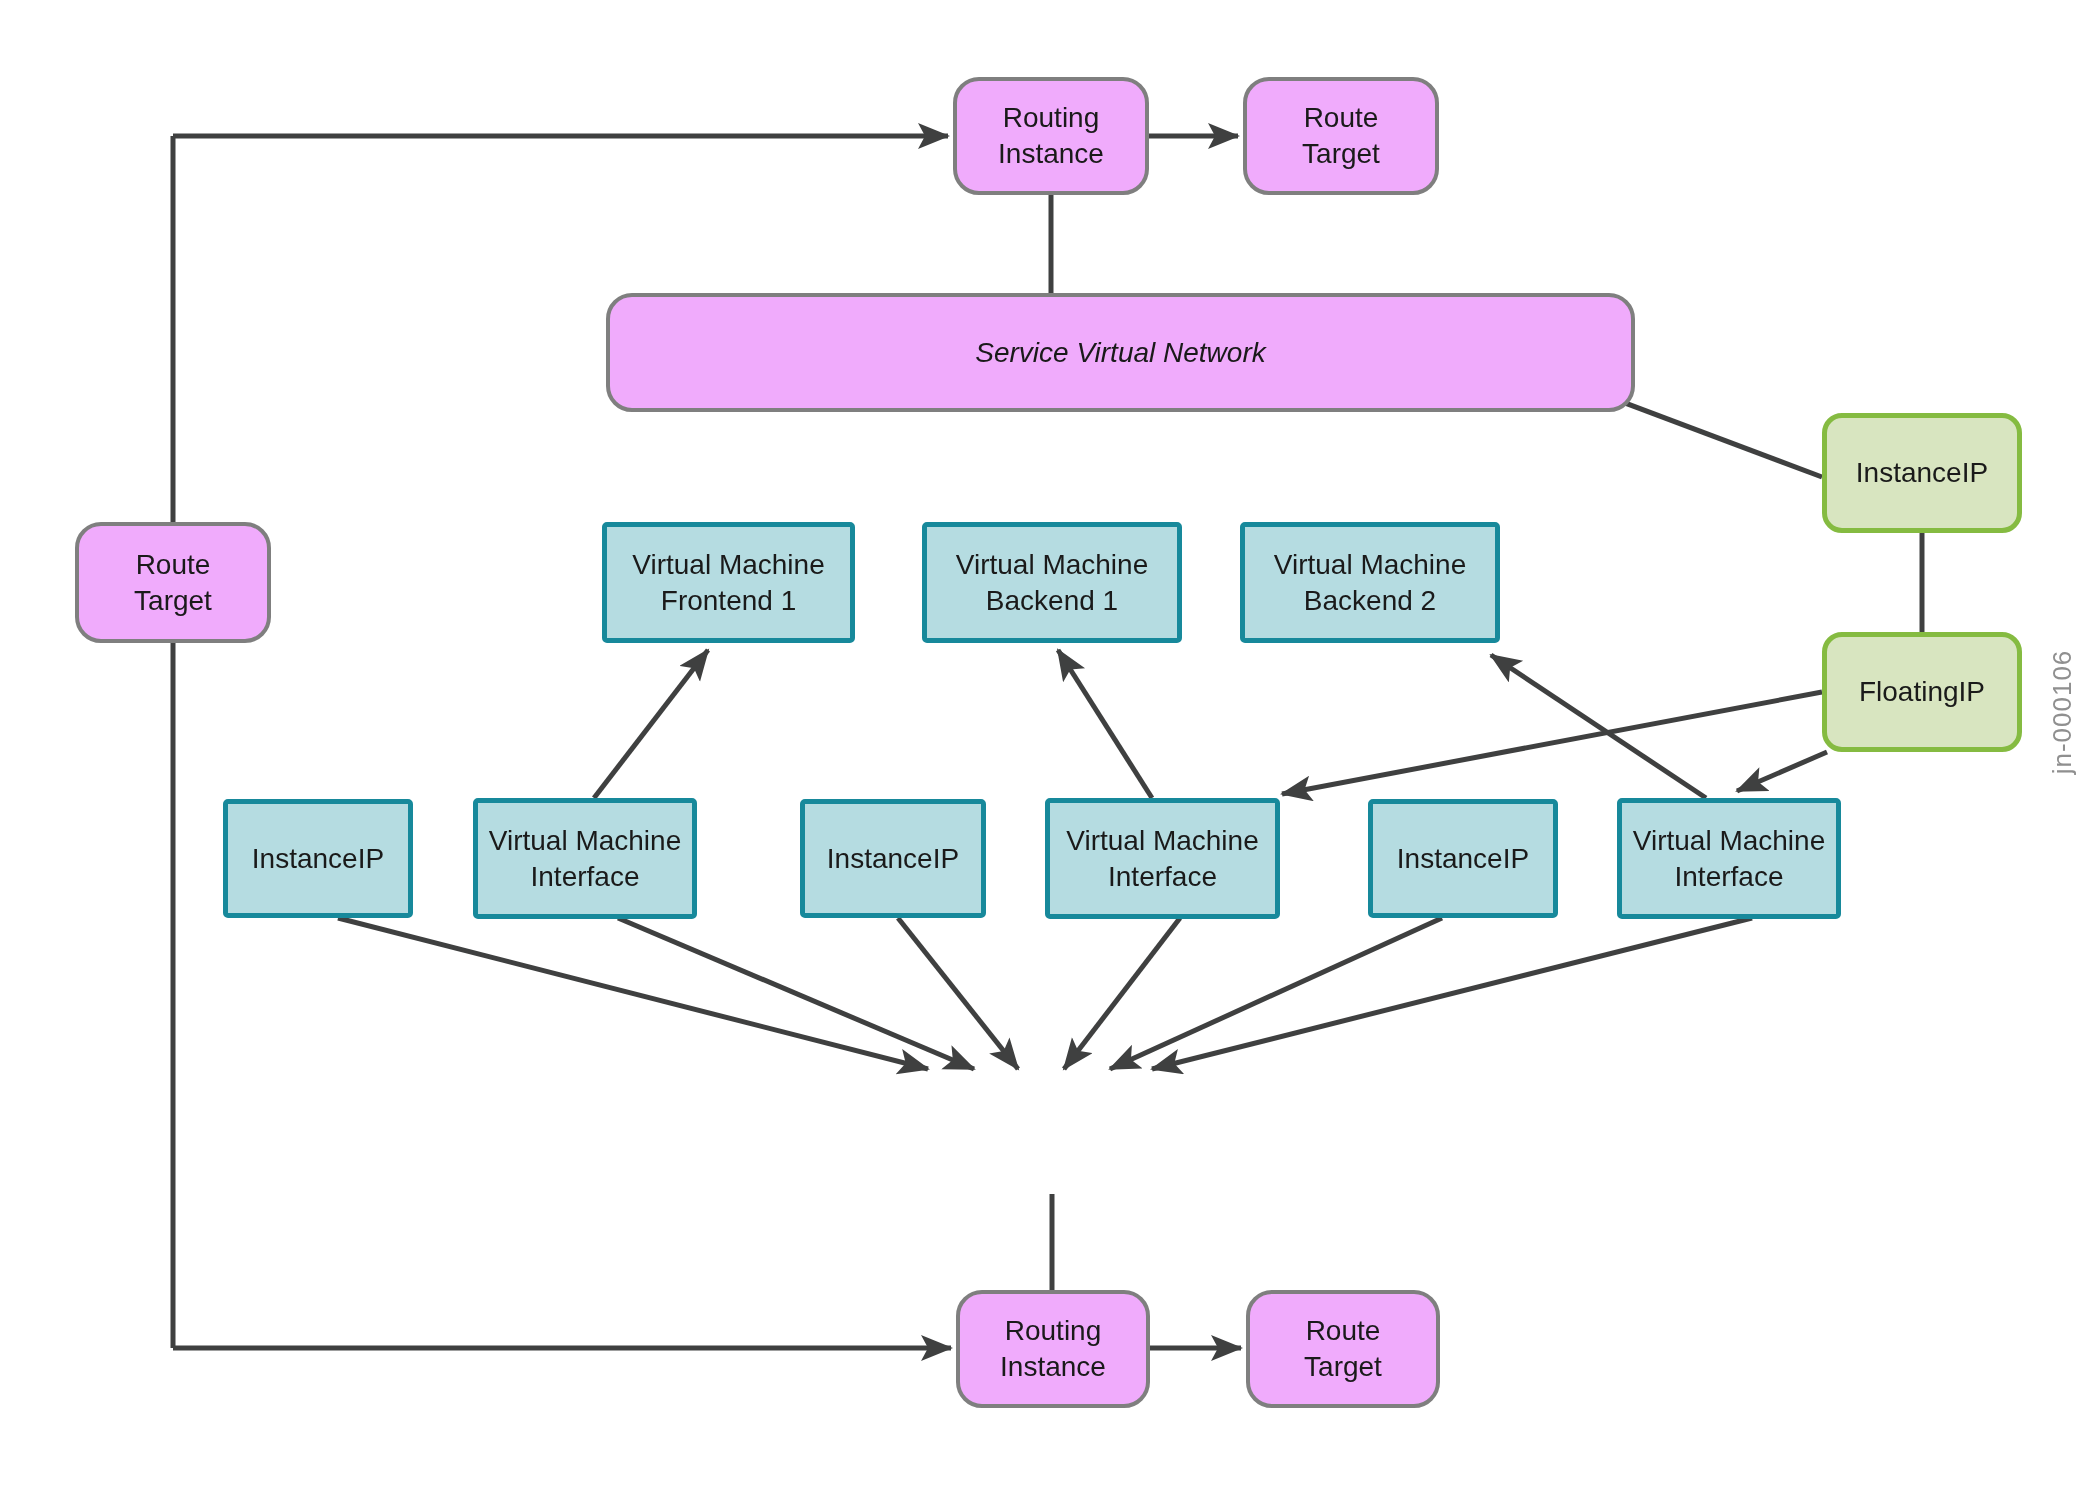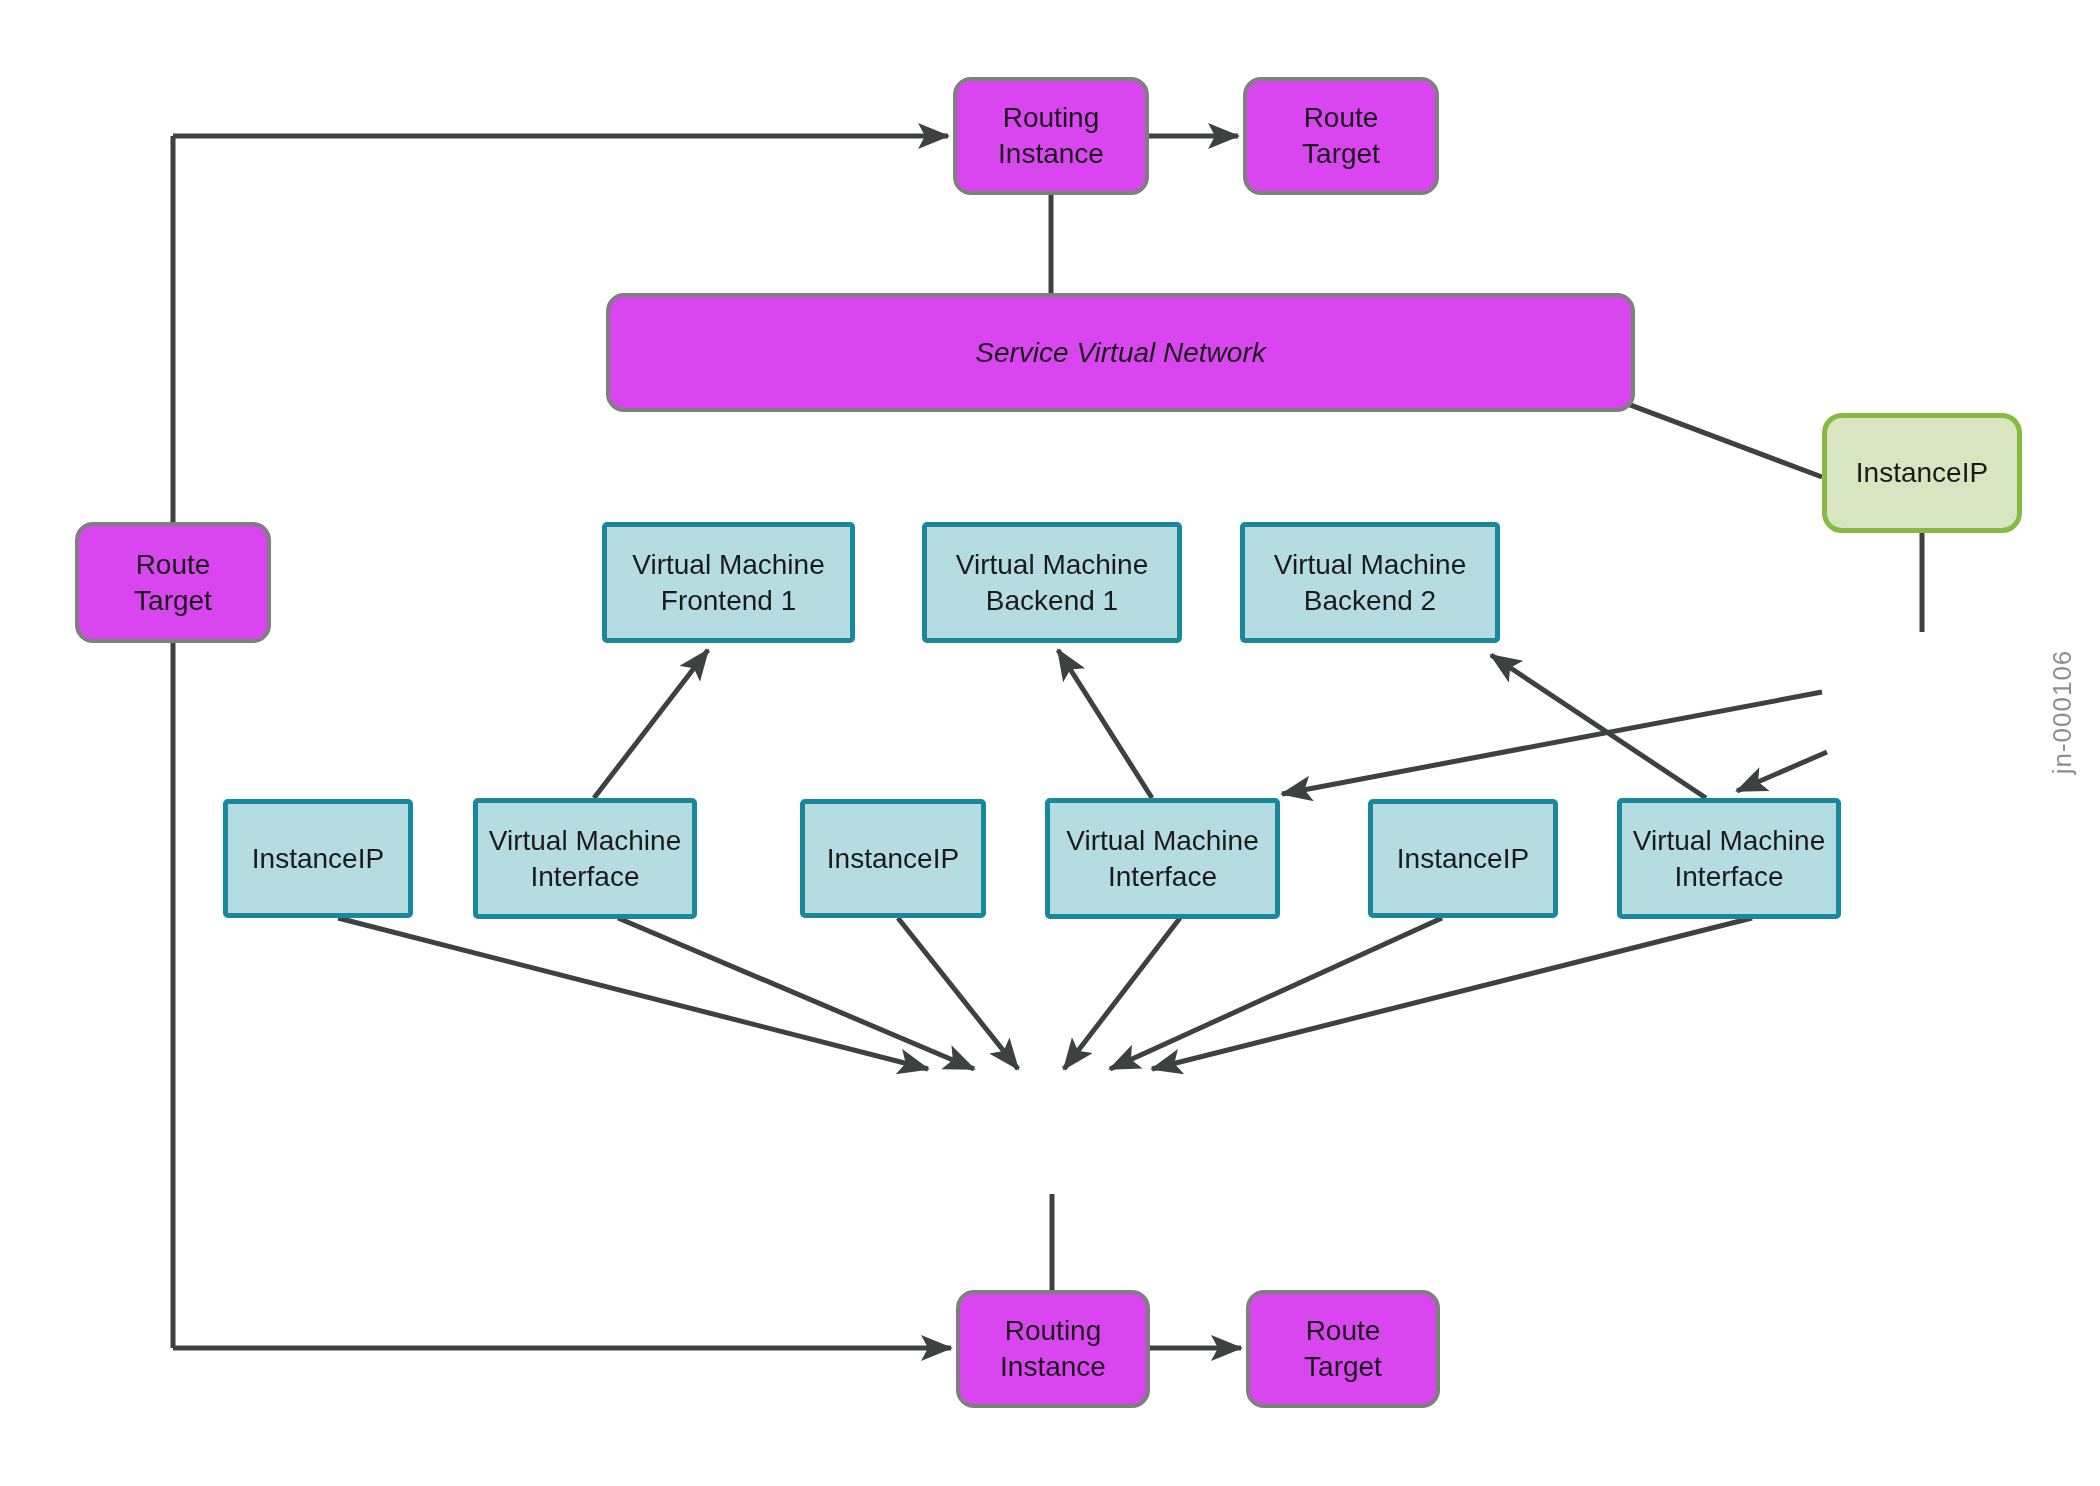--- a/index.html
+++ b/index.html
@@ -31,23 +31,23 @@
     z-index: 1;
     background: #e4e4e4;
   }
   .node .label {
     white-space: pre-line;
     color: #1a1a1a;
     font-size: 28px;
     line-height: 36px;
   }
   .gray {
-    background: #d946ef;
+    background: #f0abfc;
     border: 4px solid #7f7f7f;
-    border-radius: 18px;
+    border-radius: 26px;
   }
   .teal {
     background: #b5dce1;
     border: 5px solid #17899b;
     border-radius: 5px;
   }
   .green {
     background: #d8e5c0;
     border: 5px solid #85bb41;
     border-radius: 20px;
@@ -180,16 +180,19 @@
 
   <div class="node teal" style="left:1617px;top:798px;width:224px;height:121px;">
     <span class="label">Virtual Machine
 Interface</span>
   </div>
 
   <div class="node green" style="left:1822px;top:413px;width:200px;height:120px;">
     <span class="label">InstanceIP</span>
   </div>
 
+  <div class="node green" style="left:1822px;top:632px;width:200px;height:120px;">
+    <span class="label">FloatingIP</span>
+  </div>
 
   <div class="figure-id">jn-000106</div>
 
 </div>
 
 </body></html>

